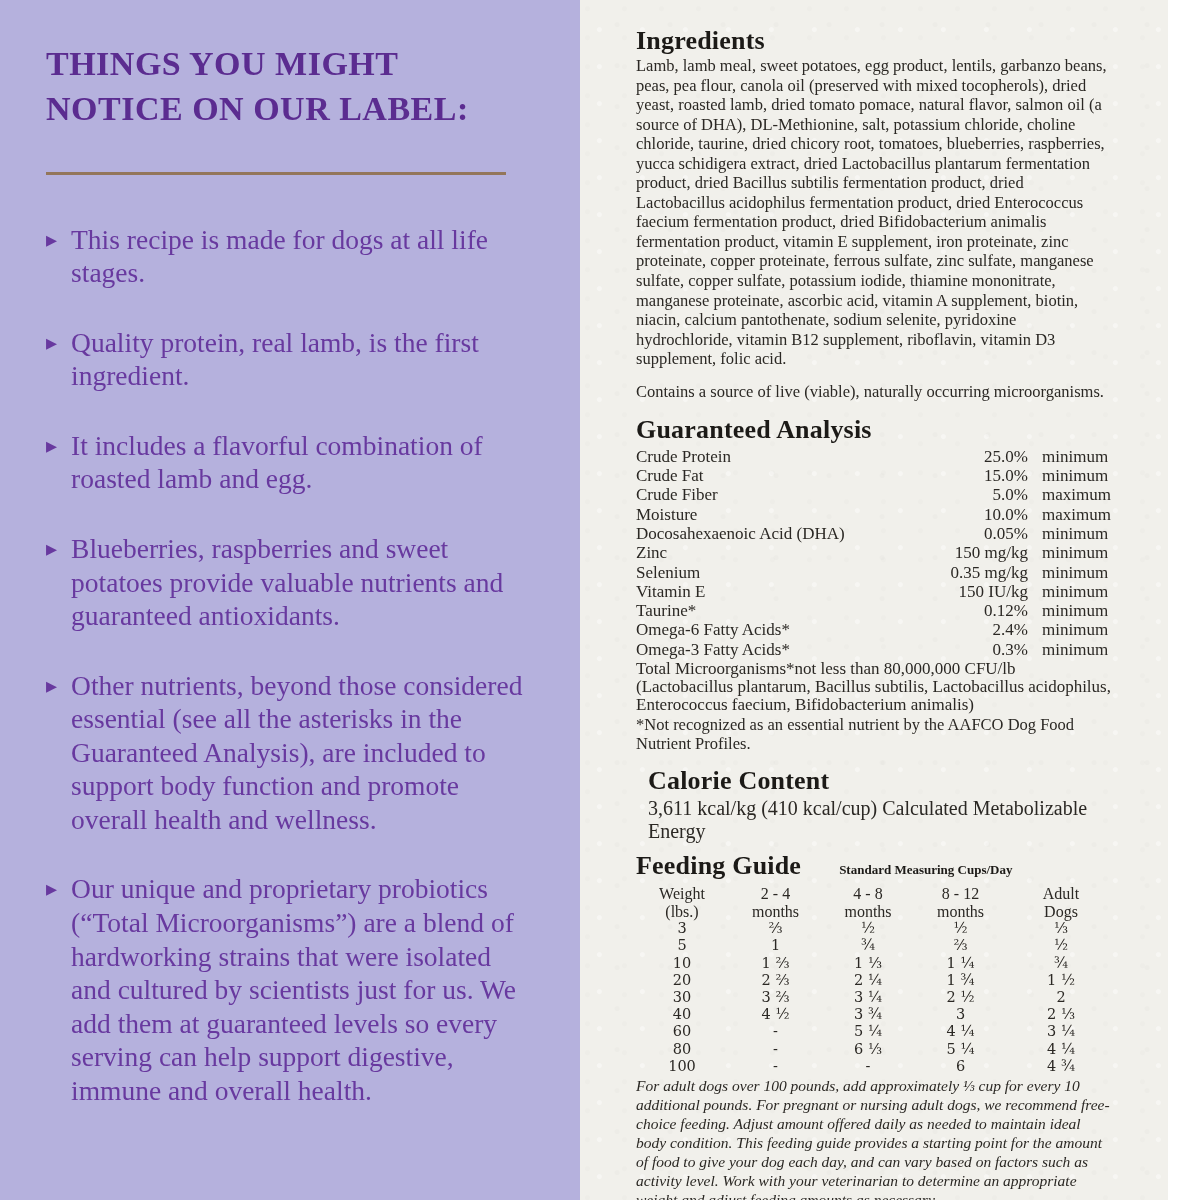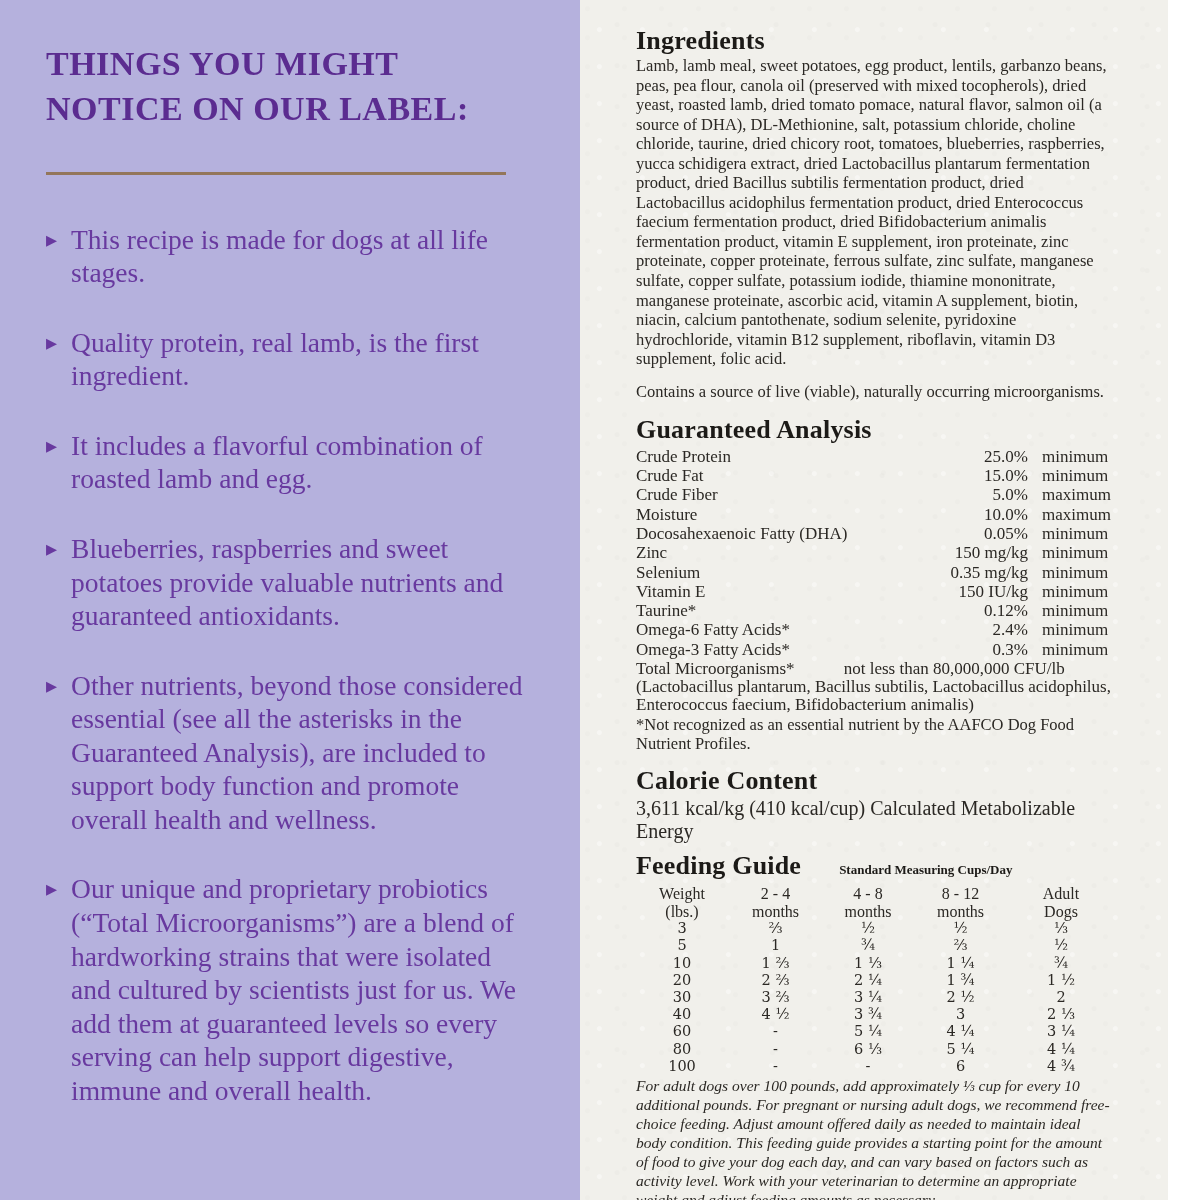--- a/index.html
+++ b/index.html
@@ -92,26 +92,26 @@
   .ga-row {
     display: flex;
     font-size: 17px;
     line-height: 19.3px;
   }
   .ga-label { flex: 1; }
   .ga-value { width: 118px; text-align: right; }
   .ga-qual  { width: 86px; text-align: left; padding-left: 14px; }
   .ga-micro { display: flex; font-size: 17px; line-height: 19.3px; }
   .ga-micro-label { flex-shrink: 0; }
-  .ga-micro-value { flex: 1; text-align: center; }
+  .ga-micro-value { flex: 1; text-align: left; }
   .ga-detail { font-size: 17px; line-height: 18px; }
   .ga-footnote { font-size: 16.5px; line-height: 1.15; margin-top: 2px; }
 
   
-  .cal-section { margin-top: 12px; }
+  .cal-section { margin-top: 12px; margin-left: 12px; }
   .cal-body { font-size: 20px; margin-top: 1px; }
 
   
   .fg-section { margin-top: 8px; }
   .fg-head-row {
     display: flex;
     align-items: baseline;
   }
   .fg-subhead {
     font-size: 13px;
@@ -201,21 +201,21 @@
           <span class="ga-label">Crude Fiber</span>
           <span class="ga-value">5.0%</span>
           <span class="ga-qual">maximum</span>
         </div>
         <div class="ga-row">
           <span class="ga-label">Moisture</span>
           <span class="ga-value">10.0%</span>
           <span class="ga-qual">maximum</span>
         </div>
         <div class="ga-row">
-          <span class="ga-label">Docosahexaenoic Fatty (DHA)</span>
+          <span class="ga-label">Docosahexaenoic Acid (DHA)</span>
           <span class="ga-value">0.05%</span>
           <span class="ga-qual">minimum</span>
         </div>
         <div class="ga-row">
           <span class="ga-label">Zinc</span>
           <span class="ga-value">150 mg/kg</span>
           <span class="ga-qual">minimum</span>
         </div>
         <div class="ga-row">
           <span class="ga-label">Selenium</span>

